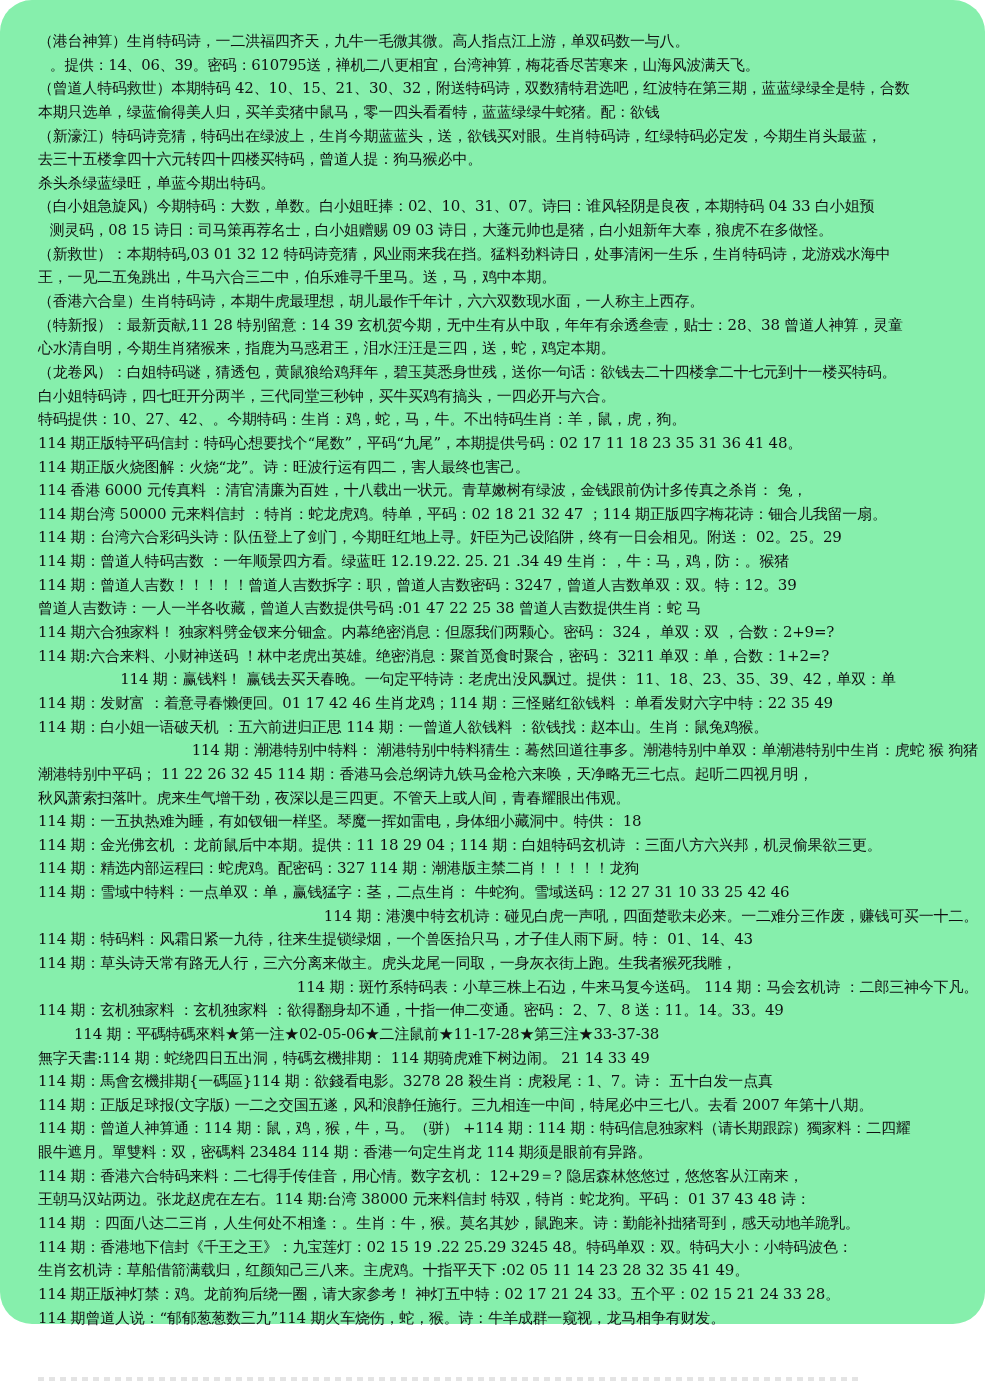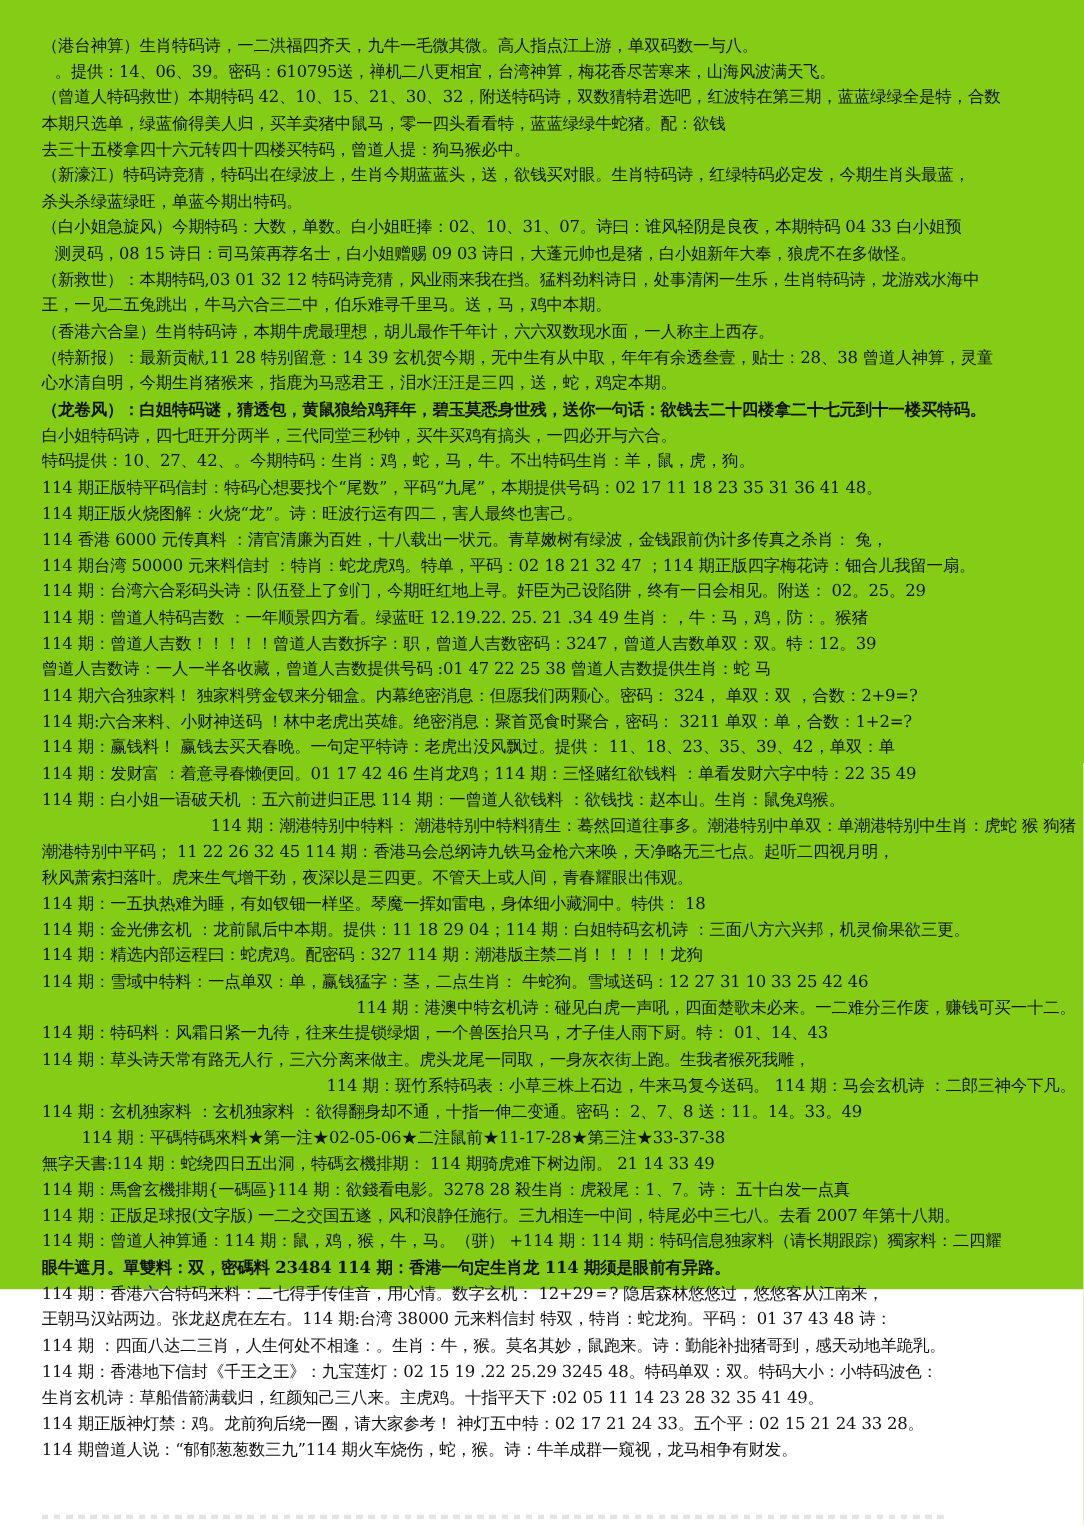--- a/index.html
+++ b/index.html
@@ -13,22 +13,23 @@
       overflow: hidden;
       position: relative;
       font-family: "DejaVu Serif", "Liberation Serif", serif;
       color: #111111;
     }
     .page {
       position: absolute;
       left: 0;
       top: 0;
       width: 985px;
-      height: 1172px;
-      background: #84cc16;
+      height: 1324px;
+      background: #86efac;
+      border-radius: 32px;
     }
     .lines {
       position: absolute;
       left: 38px;
       top: 30px;
       width: 940px;
       margin: 0;
       padding: 0;
       list-style: none;
     }
@@ -56,64 +57,64 @@
   </style>
 </head>
 <body>
 
 <div class="page">
   <ul class="lines" id="lines">
       <li class="line" style="overflow: visible;">（港台神算）生肖特码诗，一二洪福四齐天，九牛一毛微其微。高人指点江上游，单双码数一与八。</li>
       <li class="line indent" style="overflow: visible; transform: scaleX(0.987); width: 940px;">。提供：14、06、39。密码：610795送，禅机二八更相宜，台湾神算，梅花香尽苦寒来，山海风波满天飞。</li>
       <li class="line" style="overflow: visible;">（曾道人特码救世）本期特码 42、10、15、21、30、32，附送特码诗，双数猜特君选吧，红波特在第三期，蓝蓝绿绿全是特，合数</li>
       <li class="line" style="overflow: visible;">本期只选单，绿蓝偷得美人归，买羊卖猪中鼠马，零一四头看看特，蓝蓝绿绿牛蛇猪。配：欲钱</li>
+      <li class="line" style="overflow: visible;">（新濠江）特码诗竞猜，特码出在绿波上，生肖今期蓝蓝头，送，欲钱买对眼。生肖特码诗，红绿特码必定发，今期生肖头最蓝，</li>
       <li class="line" style="overflow: visible;">去三十五楼拿四十六元转四十四楼买特码，曾道人提：狗马猴必中。</li>
-      <li class="line" style="overflow: visible;">（新濠江）特码诗竞猜，特码出在绿波上，生肖今期蓝蓝头，送，欲钱买对眼。生肖特码诗，红绿特码必定发，今期生肖头最蓝，</li>
       <li class="line" style="overflow: visible;">杀头杀绿蓝绿旺，单蓝今期出特码。</li>
       <li class="line" style="overflow: visible;">（白小姐急旋风）今期特码：大数，单数。白小姐旺捧：02、10、31、07。诗曰：谁风轻阴是良夜，本期特码 04 33 白小姐预</li>
       <li class="line indent" style="overflow: visible; transform: scaleX(0.987); width: 940px;">测灵码，08 15 诗日：司马策再荐名士，白小姐赠赐  09 03 诗日，大蓬元帅也是猪，白小姐新年大奉，狼虎不在多做怪。</li>
       <li class="line" style="overflow: visible;">（新救世）：本期特码,03 01 32 12 特码诗竞猜，风业雨来我在挡。猛料劲料诗日，处事清闲一生乐，生肖特码诗，龙游戏水海中</li>
       <li class="line" style="overflow: visible;">王，一见二五兔跳出，牛马六合三二中，伯乐难寻千里马。送，马，鸡中本期。</li>
       <li class="line" style="overflow: visible;">（香港六合皇）生肖特码诗，本期牛虎最理想，胡儿最作千年计，六六双数现水面，一人称主上西存。</li>
       <li class="line" style="overflow: visible;">（特新报）：最新贡献,11 28 特别留意：14 39 玄机贺今期，无中生有从中取，年年有余透叁壹，贴士：28、38 曾道人神算，灵童</li>
       <li class="line" style="overflow: visible;">心水清自明，今期生肖猪猴来，指鹿为马惑君王，泪水汪汪是三四，送，蛇，鸡定本期。</li>
-      <li class="line" style="overflow: visible; font-weight: bold;">（龙卷风）：白姐特码谜，猜透包，黄鼠狼给鸡拜年，碧玉莫悉身世残，送你一句话：欲钱去二十四楼拿二十七元到十一楼买特码。</li>
+      <li class="line" style="overflow: visible;">（龙卷风）：白姐特码谜，猜透包，黄鼠狼给鸡拜年，碧玉莫悉身世残，送你一句话：欲钱去二十四楼拿二十七元到十一楼买特码。</li>
       <li class="line" style="overflow: visible;">白小姐特码诗，四七旺开分两半，三代同堂三秒钟，买牛买鸡有搞头，一四必开与六合。</li>
       <li class="line" style="overflow: visible;">特码提供：10、27、42、。今期特码：生肖：鸡，蛇，马，牛。不出特码生肖：羊，鼠，虎，狗。</li>
       <li class="line" style="overflow: visible;">114 期正版特平码信封：特码心想要找个“尾数”，平码“九尾”，本期提供号码：02   17    11    18    23    35   31   36   41    48。</li>
       <li class="line" style="overflow: visible;">114 期正版火烧图解：火烧“龙”。诗：旺波行运有四二，害人最终也害己。</li>
       <li class="line" style="overflow: visible;">114 香港 6000 元传真料 ：清官清廉为百姓，十八载出一状元。青草嫩树有绿波，金钱跟前伪计多传真之杀肖：  兔，</li>
       <li class="line" style="overflow: visible;">114 期台湾 50000 元来料信封 ：特肖：蛇龙虎鸡。特单，平码：02 18 21 32 47  ；114 期正版四字梅花诗：钿合儿我留一扇。</li>
       <li class="line" style="overflow: visible;">114 期：台湾六合彩码头诗：队伍登上了剑门，今期旺红地上寻。奸臣为己设陷阱，终有一日会相见。附送： 02。25。29</li>
       <li class="line" style="overflow: visible;">114 期：曾道人特码吉数 ：一年顺景四方看。绿蓝旺 12.19.22. 25. 21  .34     49 生肖：，牛：马，鸡，防：。猴猪</li>
       <li class="line" style="overflow: visible;">114 期：曾道人吉数！！！！！曾道人吉数拆字：职，曾道人吉数密码：3247，曾道人吉数单双：双。特：12。39</li>
       <li class="line" style="overflow: visible;">曾道人吉数诗：一人一半各收藏，曾道人吉数提供号码 :01   47   22   25   38 曾道人吉数提供生肖：蛇  马</li>
       <li class="line" style="overflow: visible;">114 期六合独家料！  独家料劈金钗来分钿盒。内幕绝密消息：但愿我们两颗心。密码： 324，  单双：双 ，合数：2+9=?</li>
       <li class="line" style="overflow: visible;">114 期:六合来料、小财神送码 ！林中老虎出英雄。绝密消息：聚首觅食时聚合，密码： 3211 单双：单，合数：1+2=?</li>
-      <li class="line" style="overflow: visible;">114 期：赢钱料！  赢钱去买天春晚。一句定平特诗：老虎出没风飘过。提供： 11、18、23、35、39、42，单双：单</li>
+      <li class="line" style="overflow: visible; text-align: center;">114 期：赢钱料！  赢钱去买天春晚。一句定平特诗：老虎出没风飘过。提供： 11、18、23、35、39、42，单双：单</li>
       <li class="line" style="overflow: visible;">114 期：发财富 ：着意寻春懒便回。01  17   42 46 生肖龙鸡；114 期：三怪赌红欲钱料 ：单看发财六字中特：22   35 49</li>
       <li class="line" style="overflow: visible;">114 期：白小姐一语破天机 ：五六前进归正思 114 期：一曾道人欲钱料 ：欲钱找：赵本山。生肖：鼠兔鸡猴。</li>
       <li class="line" style="overflow: visible; text-align: right;">114 期：潮港特别中特料：  潮港特别中特料猜生：蓦然回道往事多。潮港特别中单双：单潮港特别中生肖：虎蛇    猴      狗猪</li>
       <li class="line" style="overflow: visible;">潮港特别中平码；   11    22    26    32    45 114 期：香港马会总纲诗九铁马金枪六来唤，天净略无三七点。起听二四视月明，</li>
       <li class="line" style="overflow: visible;">秋风萧索扫落叶。虎来生气增干劲，夜深以是三四更。不管天上或人间，青春耀眼出伟观。</li>
       <li class="line" style="overflow: visible;">114 期：一五执热难为睡，有如钗钿一样坚。琴魔一挥如雷电，身体细小藏洞中。特供：  18</li>
       <li class="line" style="overflow: visible;">114 期：金光佛玄机 ：龙前鼠后中本期。提供：11 18 29   04；114 期：白姐特码玄机诗 ：三面八方六兴邦，机灵偷果欲三更。</li>
       <li class="line" style="overflow: visible;">114 期：精选内部运程曰：蛇虎鸡。配密码：327 114 期：潮港版主禁二肖！！！！！龙狗</li>
       <li class="line" style="overflow: visible;">114 期：雪域中特料：一点单双：单，赢钱猛字：茎，二点生肖：  牛蛇狗。雪域送码：12   27   31     10   33 25   42 46</li>
       <li class="line" style="overflow: visible; text-align: right;">114 期：港澳中特玄机诗：碰见白虎一声吼，四面楚歌未必来。一二难分三作废，赚钱可买一十二。</li>
       <li class="line" style="overflow: visible;">114 期：特码料：风霜日紧一九待，往来生提锁绿烟，一个兽医抬只马，才子佳人雨下厨。特：  01、14、43</li>
       <li class="line" style="overflow: visible;">114 期：草头诗天常有路无人行，三六分离来做主。虎头龙尾一同取，一身灰衣街上跑。生我者猴死我雕，</li>
       <li class="line" style="overflow: visible; text-align: right;">114 期：斑竹系特码表：小草三株上石边，牛来马复今送码。 114 期：马会玄机诗 ：二郎三神今下凡。</li>
       <li class="line" style="overflow: visible;">114 期：玄机独家料 ：玄机独家料 ：欲得翻身却不通，十指一伸二变通。密码： 2、7、8 送：11。14。33。49</li>
       <li class="line" style="overflow: visible; margin-left: 36px;">114 期：平碼特碼來料★第一注★02-05-06★二注鼠前★11-17-28★第三注★33-37-38</li>
       <li class="line" style="overflow: visible;">無字天書:114 期：蛇绕四日五出洞，特碼玄機排期： 114 期骑虎难下树边闹。 21 14 33 49</li>
       <li class="line" style="overflow: visible;">114 期：馬會玄機排期{一碼區}114 期：欲錢看电影。3278 28 殺生肖：虎殺尾：1、7。诗： 五十白发一点真</li>
       <li class="line" style="overflow: visible;">114 期：正版足球报(文字版) 一二之交国五遂，风和浪静任施行。三九相连一中间，特尾必中三七八。去看  2007 年第十八期。</li>
       <li class="line" style="overflow: visible;">114 期：曾道人神算通：114 期：鼠，鸡，猴，牛，马。（骈） +114 期：114 期：特码信息独家料（请长期跟踪）獨家料：二四耀</li>
-      <li class="line" style="overflow: visible; font-weight: bold;">眼牛遮月。單雙料：双，密碼料  23484   114 期：香港一句定生肖龙 114 期须是眼前有异路。</li>
+      <li class="line" style="overflow: visible;">眼牛遮月。單雙料：双，密碼料  23484   114 期：香港一句定生肖龙 114 期须是眼前有异路。</li>
       <li class="line" style="overflow: visible;">114 期：香港六合特码来料：二七得手传佳音，用心情。数字玄机：  12+29＝? 隐居森林悠悠过，悠悠客从江南来，</li>
       <li class="line" style="overflow: visible;">王朝马汉站两边。张龙赵虎在左右。114 期:台湾 38000 元来料信封  特双，特肖：蛇龙狗。平码： 01  37  43  48 诗：</li>
       <li class="line" style="overflow: visible;">114 期  ：四面八达二三肖，人生何处不相逢：。生肖：牛，猴。莫名其妙，鼠跑来。诗：勤能补拙猪哥到，感天动地羊跪乳。</li>
       <li class="line" style="overflow: visible;">114 期：香港地下信封《千王之王》：九宝莲灯：02   15     19   .22   25.29   3245     48。特码单双：双。特码大小：小特码波色：</li>
       <li class="line" style="overflow: visible;">生肖玄机诗：草船借箭满载归，红颜知己三八来。主虎鸡。十指平天下 :02   05 11  14 23   28   32 35   41 49。</li>
       <li class="line" style="overflow: visible;">114 期正版神灯禁：鸡。龙前狗后绕一圈，请大家参考！   神灯五中特：02  17  21  24 33。五个平：02 15   21 24 33   28。</li>
       <li class="line" style="overflow: visible;">114 期曾道人说：“郁郁葱葱数三九”114 期火车烧伤，蛇，猴。诗：牛羊成群一窥视，龙马相争有财发。</li>
     </ul>
   <div class="faint"></div>
 </div>

